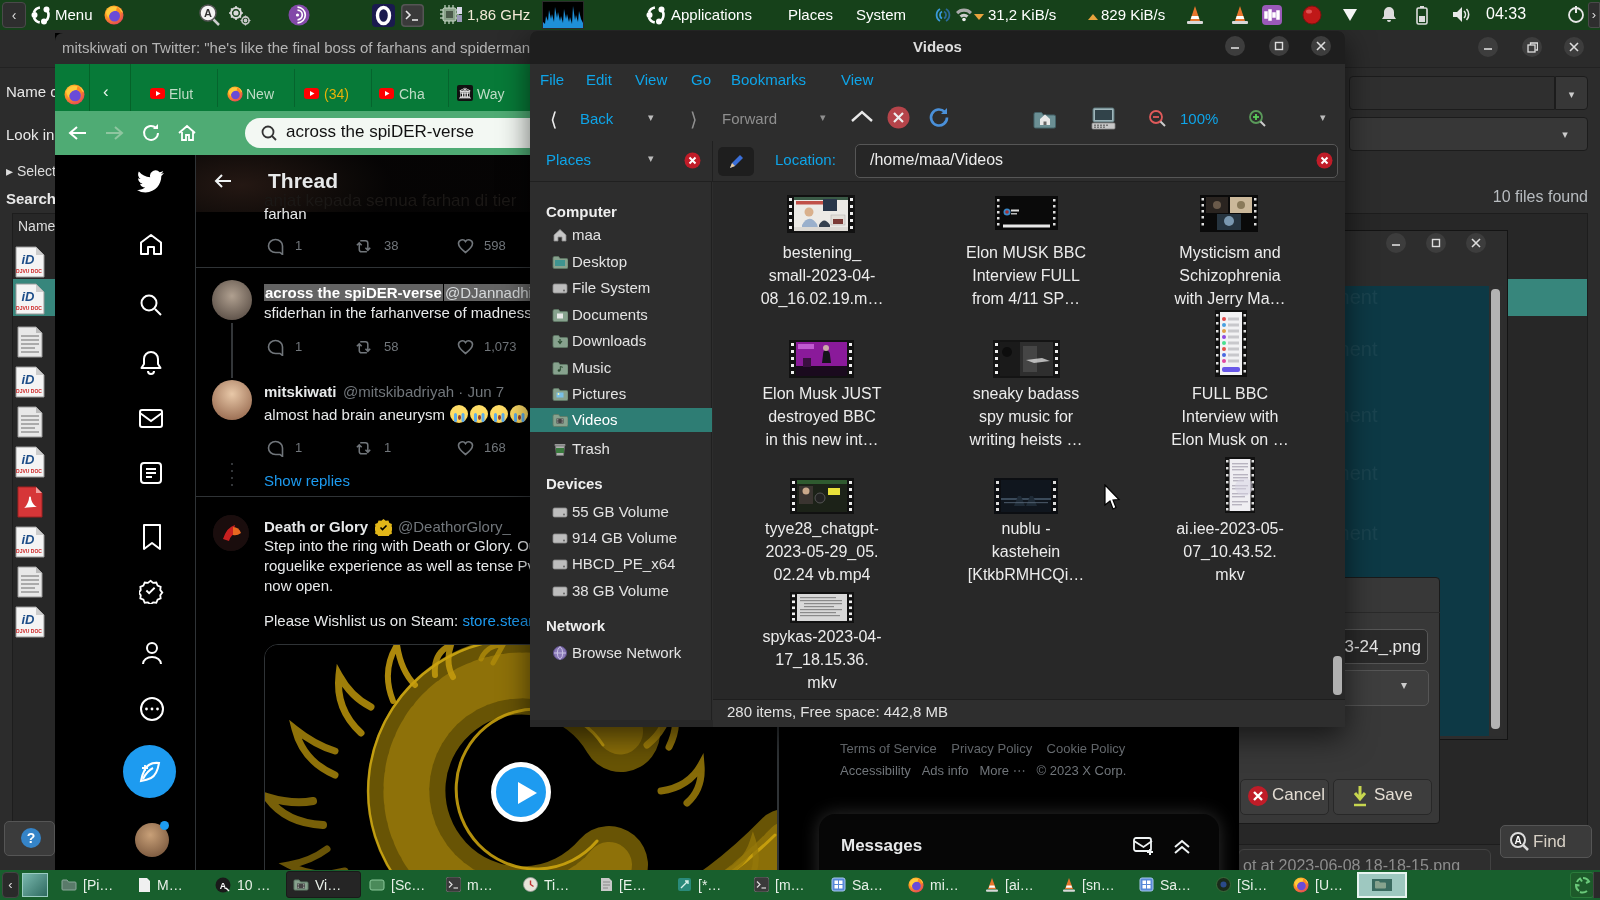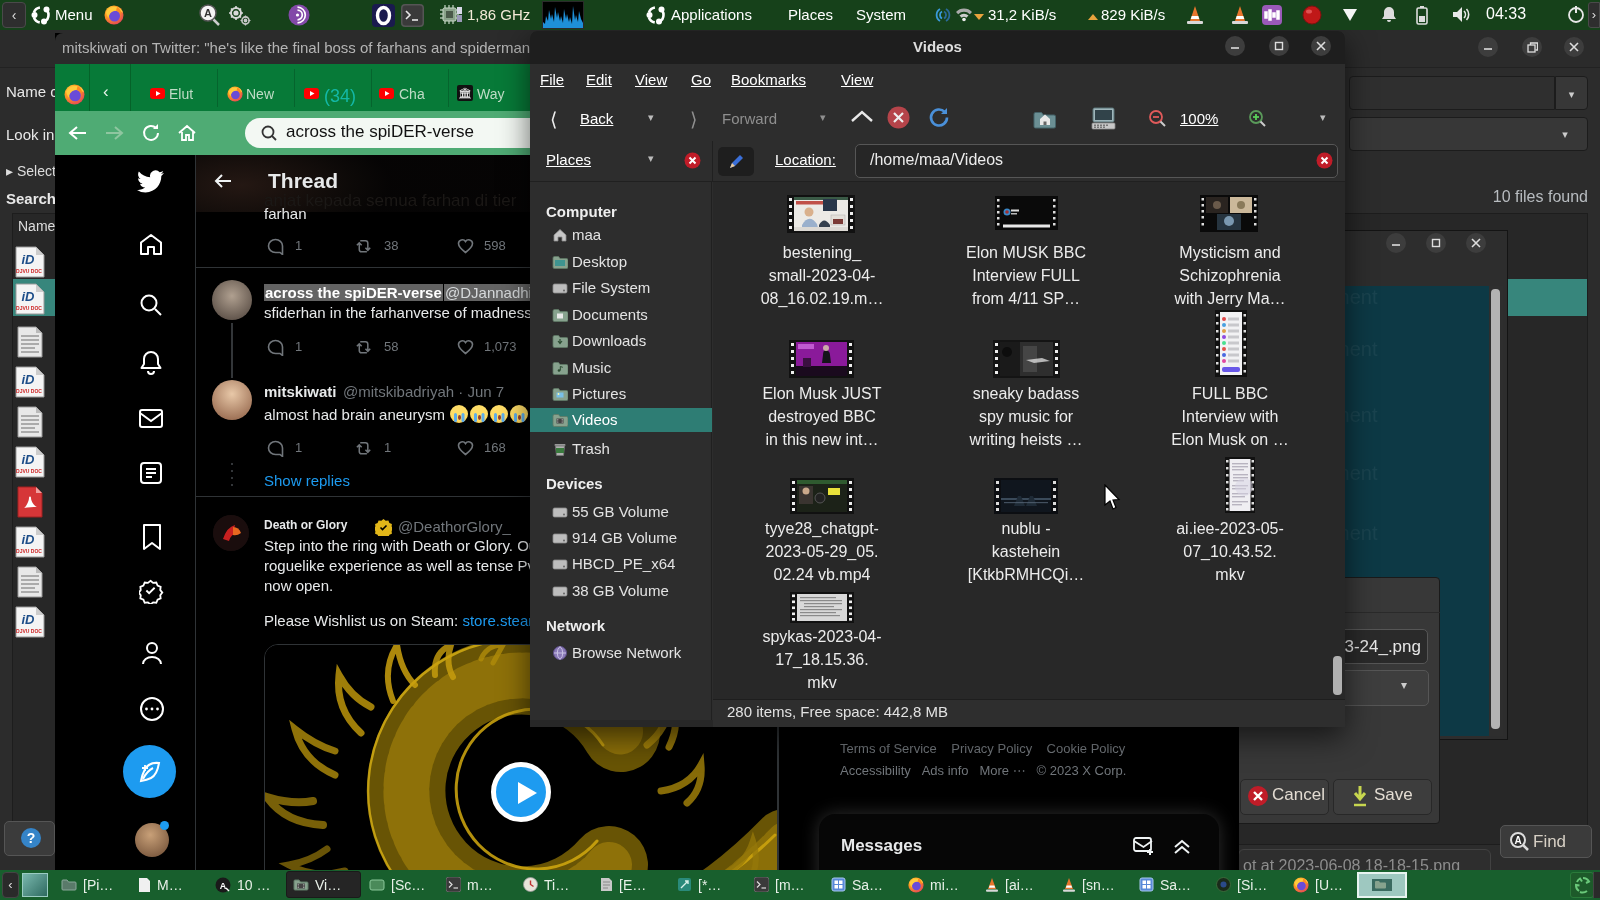--- a/index.html
+++ b/index.html
@@ -21,21 +21,21 @@
   #firefox { left:55px; top:33px; width:1184px; height:867px; background:#000; }
   
   #caja { left:530px; top:31px; width:815px; height:696px; background:#2d2d2d; border-radius:6px 6px 0 0; box-shadow:0 10px 30px rgba(0,0,0,.6); }
   .twact span { position:absolute; top:0px; font-size:13px; color:#71767b; }
   .twact { width:90px; height:18px; }
   .ti { position:absolute; left:0; top:0; }
   .emo { display:inline-block; width:18px; height:18px; border-radius:50%;
      background:radial-gradient(circle at 50% 40%, #ffdd67 55%, #f4bc3f); margin:0 1px; position:relative; top:3px; }
   .emo::after { content:""; position:absolute; left:3.5px; top:8px; width:3.5px; height:9px; background:#5dadec; border-radius:2px; box-shadow:7.5px 0 #5dadec; }
   .emo::before { content:""; position:absolute; left:7.5px; top:10px; width:3.5px; height:5px; background:#99402a; border-radius:50%; }
-  .mtxt { font-size:15px; color:#ffffff;text-decoration:underline; }
+  .mtxt { font-size:15px; color:#0ea5e9; }
   .shdr { font-size:15px; font-weight:bold; color:#eee; }
   .sitm { font-size:15px; color:#e3e3e3; }
   .flbl { width:190px; text-align:center; font-size:16px; line-height:23px; color:#ececec; }
   .circbtn { position:absolute; width:20px; height:20px; border-radius:50%; background:#3d3d3d; color:#ddd; display:flex; align-items:center; justify-content:center; font-size:12px; }
 </style>
 </head>
 <body>
 <div id="stage">
   <div class="a" id="findwin">
     <svg width="0" height="0" style="position:absolute">
@@ -229,21 +229,21 @@
           <use href="#i-yt"></use>
         </svg></div>
     <div class="a" style="left:114px;top:53px;font-size:14px;color:#bfdcc6">Elut</div>
     <div class="a" style="left:172px;top:53px"><svg width="16" height="16">
           <use href="#i-ff" transform="scale(.8)"></use>
         </svg></div>
     <div class="a" style="left:191px;top:53px;font-size:14px;color:#bfdcc6">New</div>
     <div class="a" style="left:249px;top:53px"><svg width="15" height="15">
           <use href="#i-yt"></use>
         </svg></div>
-    <div class="a" style="left:269px;top:53px;font-size:18px;color:#14b8a6">(34)</div>
+    <div class="a" style="left:269px;top:53px;font-size:14px;color:#eab308">(34)</div>
     <div class="a" style="left:324px;top:53px"><svg width="15" height="15">
           <use href="#i-yt"></use>
         </svg></div>
     <div class="a" style="left:344px;top:53px;font-size:14px;color:#bfdcc6">Cha</div>
     <div class="a" style="left:402px;top:52px;width:16px;height:16px;background:#111;border-radius:2px;color:#fff;font-size:11px;text-align:center;line-height:16px">🏛</div>
     <div class="a" style="left:422px;top:53px;font-size:14px;color:#bfdcc6">Way</div>
 
     <div class="a" style="left:0;top:78px;width:1184px;height:44px;background:#4fab74"></div>
     <div class="a" style="left:12px;top:89px"><svg width="22" height="22">
           <path d="M19 11 H4 M10 5 l-7 6 l7 6" stroke="#fff" stroke-width="2" fill="none"></path>
@@ -395,21 +395,21 @@
         </div>
       <div class="a" style="left:176px;top:308px;width:2px;height:2px;background:#333639;box-shadow:0 7px #333639, 0 14px #333639, 0 21px #333639"></div>
       <div class="a" style="left:209px;top:317px;font-size:15px;color:#1d9bf0">Show replies</div>
       <div class="a" style="left:141px;top:341px;width:582px;height:1px;background:#2f3336"></div>
 
       <div class="a" style="left:158px;top:360px;width:36px;height:36px;border-radius:50%;background:#181010;overflow:hidden"><svg width="36" height="36">
             <circle cx="18" cy="18" r="18" fill="#1a0d0d"></circle>
             <path d="M10 24 q4 -12 12 -14 q-2 6 2 8 q-6 1 -8 8 q-3 -1 -6 -2z" fill="#c82020"></path>
             <path d="M20 12 q6 0 8 6 q-4 3 -8 2z" fill="#e86820"></path>
           </svg></div>
-      <div class="a" style="left:209px;top:363px;font-size:12px;font-weight:bold;color:#e7e9ea">Death or Glory</div>
+      <div class="a" style="left:209px;top:363px;font-size:15px;font-weight:bold;color:#e7e9ea">Death or Glory</div>
       <div class="a" style="left:320px;top:364px"><svg width="17" height="17">
             <path d="M8.5 0 l2.2 1.7 2.7-.3 1 2.5 2.5 1 -.3 2.7 1.7 2.2 -1.7 2.2 .3 2.7 -2.5 1 -1 2.5 -2.7 -.3 -2.2 1.7 -2.2 -1.7 -2.7 .3 -1 -2.5 -2.5 -1 .3 -2.7 -1.7 -2.2 1.7 -2.2 -.3 -2.7 2.5 -1 1 -2.5 2.7 .3z" fill="#e2b719"></path>
             <path d="M5.5 8.5 l2 2 l4 -4" stroke="#000" stroke-width="1.6" fill="none"></path>
           </svg></div>
       <div class="a" style="left:343px;top:363px;font-size:15px;color:#71767b">@DeathorGlory_</div>
       <div class="a" style="left:209px;top:382px;font-size:15px;color:#e7e9ea;white-space:nowrap">Step into the ring with Death or Glory. Our gothic</div>
       <div class="a" style="left:209px;top:402px;font-size:15px;color:#e7e9ea;white-space:nowrap">roguelike experience as well as tense PvP modes are</div>
       <div class="a" style="left:209px;top:422px;font-size:15px;color:#e7e9ea">now open.</div>
       <div class="a" style="left:209px;top:457px;font-size:15px;color:#e7e9ea;white-space:nowrap">Please Wishlist us on Steam: <span style="color:#1d9bf0">store.steampowered.co</span></div>
 

